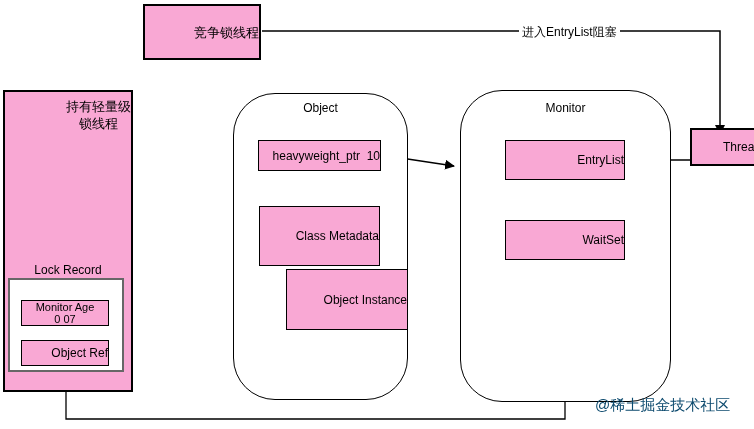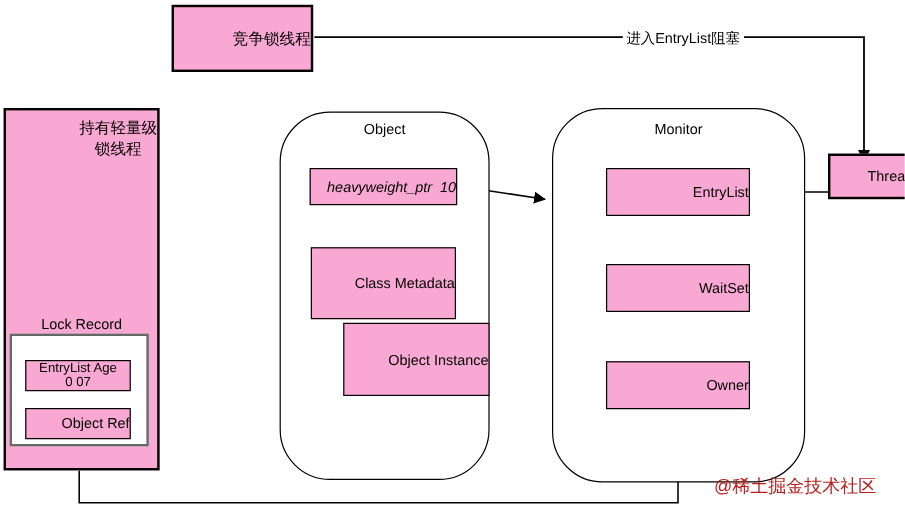--- a/index.html
+++ b/index.html
@@ -20,23 +20,23 @@
   .tiny{font-size:11px;line-height:12px;}
   .cn{font-size:13px;line-height:17px;}
   .col{flex-direction:column;}
   .top-align{align-items:flex-start;padding-top:6px;}
   .edge-label{
     position:absolute;z-index:3;background:#fff;padding:0 3px;font-size:12px;
     white-space:nowrap;
   }
   .lock-container{border:2px solid #676767;background:#fff;position:absolute;z-index:2;box-sizing:border-box;}
   .lr-label{position:absolute;z-index:3;text-align:center;font-size:12px;}
-  .pre{white-space:pre;font-style:italic;}
+  .pre{white-space:pre;}
   .watermark{
-    position:absolute;z-index:4;font-size:15px;color:#b91c1c;white-space:nowrap;
+    position:absolute;z-index:4;font-size:15px;color:#0c4a6e;white-space:nowrap;
   }
 </style>
 </head>
 <body>
 
 <div class="canvas">
 
   <svg class="wires" width="754" height="429" viewBox="0 0 754 429">
     <defs>
       <marker id="arr" markerWidth="12" markerHeight="12" refX="9" refY="5" orient="auto" markerUnits="userSpaceOnUse">
@@ -60,36 +60,35 @@
   <div class="node b2 cn top-align" style="left:3px;top:90px;width:130px;height:302px;">
     <span>
       <span>持有轻量级</span><br>
       <span>锁线程</span>
     </span>
   </div>
 
   <div class="lr-label" style="left:3px;top:263px;width:130px;">Lock Record</div>
   <div class="lock-container" style="left:8px;top:278px;width:116px;height:94px;"></div>
   <div class="node b1 tiny col" style="left:21px;top:300px;width:88px;height:26px;">
-    <span>EntryList Age</span>
+    <span>Monitor Age</span>
     <span>0 07</span>
   </div>
   <div class="node b1 small" style="left:21px;top:340px;width:88px;height:26px;">Object Ref</div>
 
   <div class="rounded" style="left:233px;top:93px;width:175px;height:307px;"></div>
   <div class="title" style="left:233px;top:101px;width:175px;">Object</div>
   <div class="node b1 small pre" style="left:258px;top:140px;width:123px;height:31px;">heavyweight_ptr  10</div>
   <div class="node b1 small" style="left:259px;top:190px;width:121px;height:60px;margin-top:16px;">Class Metadata</div>
   <div class="node b1 small" style="left:258px;top:269px;width:122px;height:61px;margin-left:28px;">Object Instance</div>
 
   <div class="rounded" style="left:460px;top:90px;width:211px;height:312px;"></div>
   <div class="title" style="left:460px;top:101px;width:211px;">Monitor</div>
   <div class="node b1 small" style="left:505px;top:140px;width:120px;height:40px;">EntryList</div>
   <div class="node b1 small" style="left:505px;top:220px;width:120px;height:40px;padding-left:38px;">WaitSet</div>
-  <div class="node b1 small" style="left:505px;top:301px;width:120px;height:40px;">Owner</div>
 
   <div class="node b2 small" style="left:690px;top:128px;width:73px;height:38px;">Thread</div>
 
   <div class="edge-label" style="left:493px;top:24px;margin-left:26px;">进入EntryList阻塞</div>
 
   <div class="watermark" style="left:595px;top:396px;">@稀土掘金技术社区</div>
 
 </div>
 
 </body></html>

